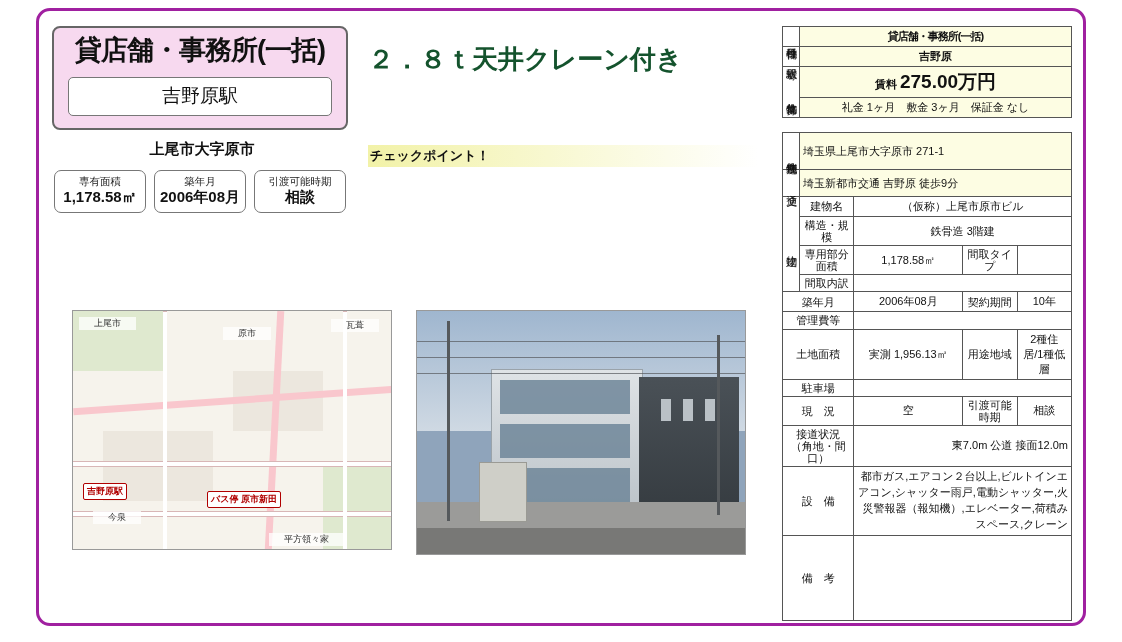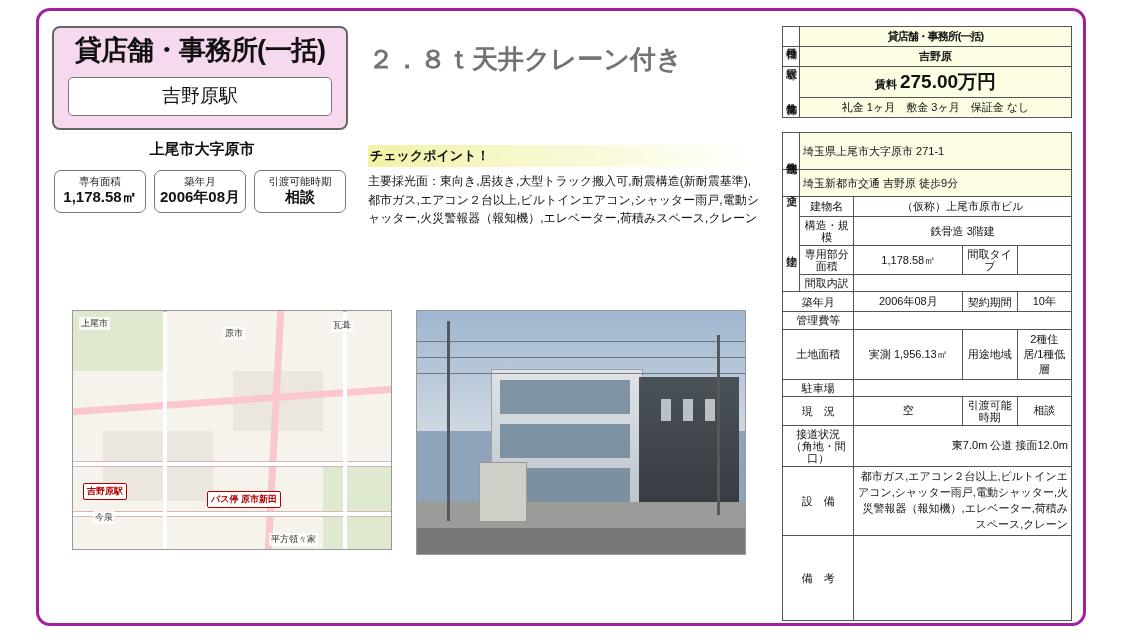--- a/index.html
+++ b/index.html
@@ -100,21 +100,21 @@
   .headline {
     position: absolute;
     left: 368px;
     top: 42px;
     width: 400px;
   }
   .headline-1 {
     font-size: 26px;
     font-weight: bold;
     letter-spacing: 0px;
-    color: #737373;
+    color: #14532d;
     line-height: 1.35;
   }
   .headline-2 {
     font-size: 22px;
     font-weight: bold;
     color: #111;
     line-height: 1.35;
   }
   .check-title {
     position: absolute;
@@ -166,21 +166,21 @@
   .map-bg { position:absolute; inset:0; background:#f6f3ec; }
   .map-road { position:absolute; background:#ffffff; border-top:1px solid #d8b6b6; border-bottom:1px solid #d8b6b6;}
   .map-major { position:absolute; background:#f9c7cd; }
   .map-green { position:absolute; background:#dfe9cf; }
   .map-block { position:absolute; background:#ece7de; }
   .map-label {
     position: absolute;
     font-size: 9px;
     color: #333;
     background: rgba(255,255,255,0.75);
-    padding: 0 2px;
+    padding: 0 15px;
     white-space: nowrap;
   }
   .map-pin {
     position: absolute;
     font-size: 9px;
     color: #b00000;
     background: #ffffff;
     border: 1px solid #b00000;
     border-radius: 2px;
     padding: 1px 3px;
@@ -296,21 +296,20 @@
         <div class="spec-value">相談</div>
       </div>
     </div>
   </div>
 
   <div class="headline">
     <div class="headline-1">２．８ｔ天井クレーン付き</div>
   </div>
 
   <div class="check-title">チェックポイント！</div>
-  <div class="check-body">主要採光面：東向き,居抜き,大型トラック搬入可,耐震構造(新耐震基準),都市ガス,エアコン２台以上,ビルトインエアコン,シャッター雨戸,電動シャッター,火災警報器（報知機）,エレベーター,荷積みスペース,クレーン</div>
 
   <div class="map-img">
     <div class="map-bg"></div>
     <div class="map-green" style="left:0;top:0;width:90px;height:60px;"></div>
     <div class="map-green" style="left:250px;top:150px;width:70px;height:90px;"></div>
     <div class="map-block" style="left:30px;top:120px;width:110px;height:70px;"></div>
     <div class="map-block" style="left:160px;top:60px;width:90px;height:60px;"></div>
     <div class="map-major" style="left:0;top:86px;width:320px;height:7px;transform:rotate(-4deg);"></div>
     <div class="map-major" style="left:198px;top:0;width:7px;height:240px;transform:rotate(3deg);"></div>
     <div class="map-road" style="left:0;top:150px;width:320px;height:4px;"></div>

